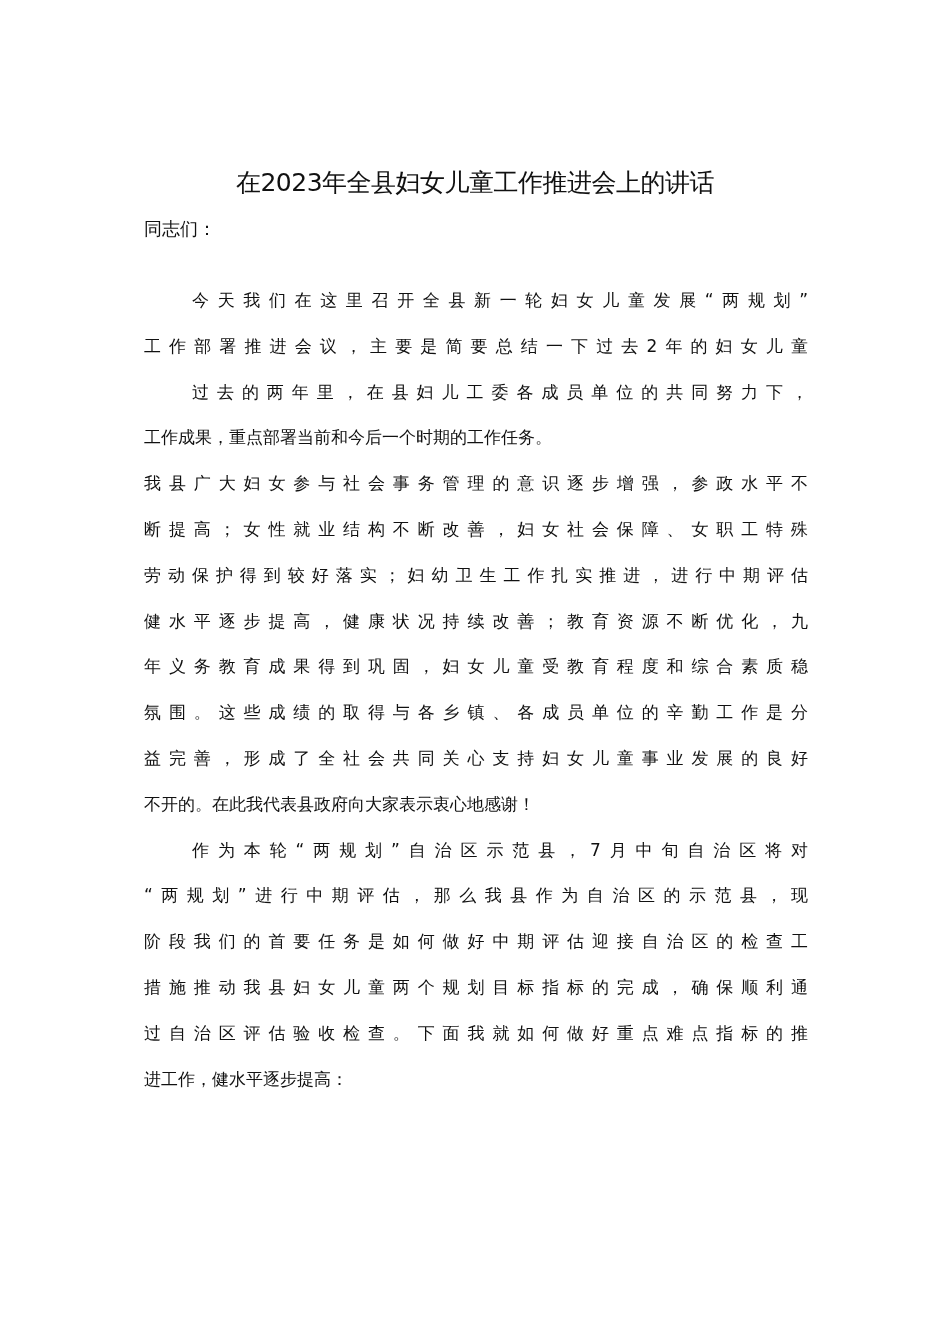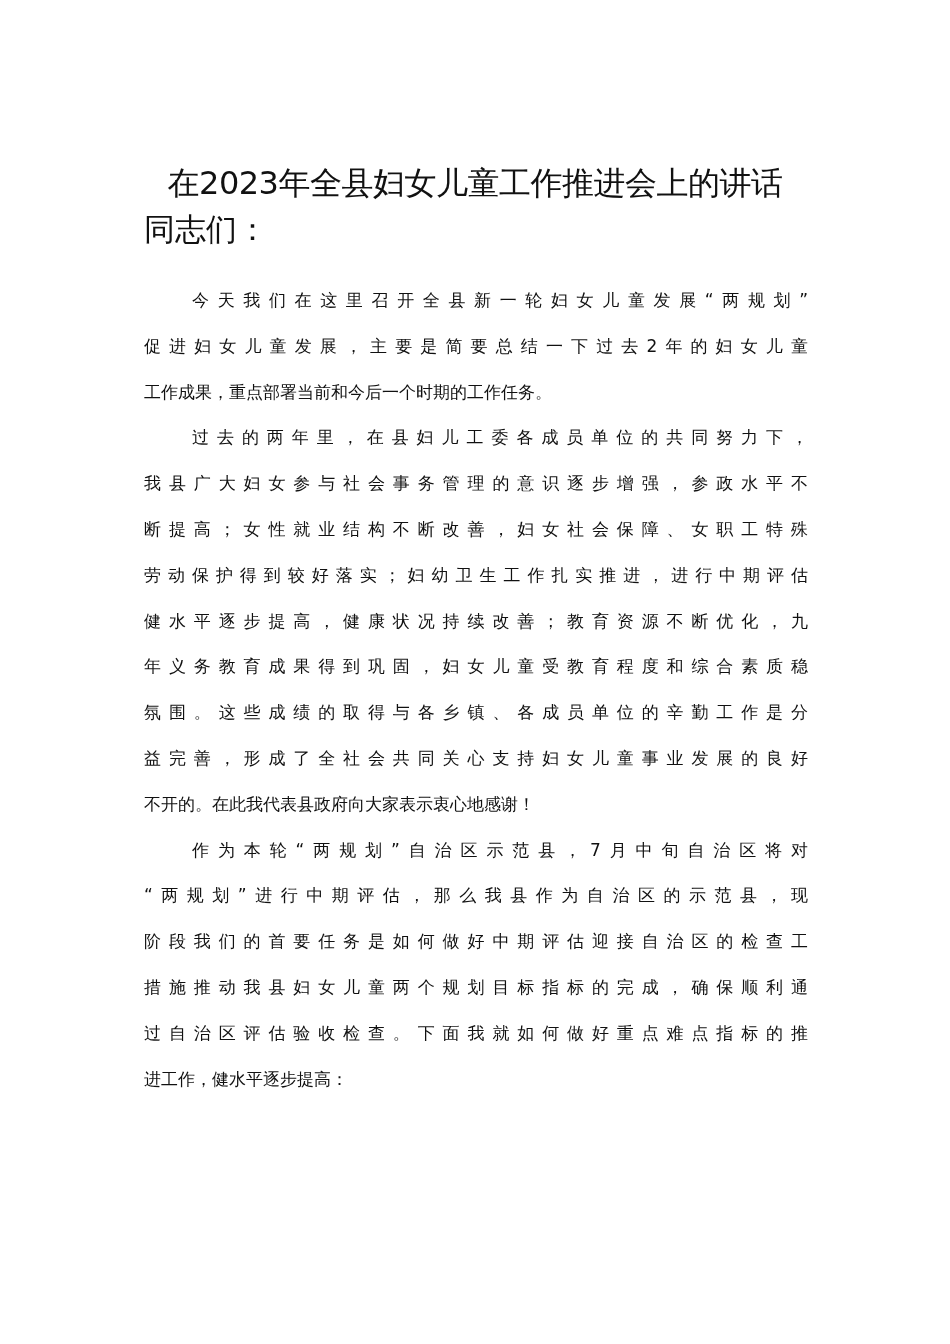--- a/index.html
+++ b/index.html
@@ -22,30 +22,30 @@
       width: 950px;
       height: 1344px;
       background: #ffffff;
     }
     .title {
       position: absolute;
       left: 0;
       width: 950px;
       top: 166px;
       text-align: center;
-      font-size: 32px;
+      font-size: 25px;
       line-height: 34px;
       letter-spacing: -0.5px;
       white-space: nowrap;
     }
     .greeting {
       position: absolute;
       left: 144px;
       top: 212px;
-      font-size: 31px;
+      font-size: 18px;
       line-height: 34px;
       white-space: nowrap;
     }
     .body-text {
       position: absolute;
       left: 144px;
       top: 282px;
       width: 664px;
     }
     .line {
@@ -70,24 +70,24 @@
 
 <div class="page">
 
   <div class="title">在2023年全县妇女儿童工作推进会上的讲话</div>
 
   <div class="greeting">同志们：</div>
 
   <div class="body-text">
 
     <span class="line indent">今天我们在这里召开全县新一轮妇女儿童发展“两规划”</span>
-    <span class="line">促进妇女儿童发展，主要是简要总结一下过去2年的妇女儿童</span>
+    <span class="line">工作部署推进会议，主要是简要总结一下过去2年的妇女儿童</span>
+    <span class="line indent">过去的两年里，在县妇儿工委各成员单位的共同努力下，</span>
+
     <span class="line last">工作成果，重点部署当前和今后一个时期的工作任务。</span>
-
-    <span class="line indent">过去的两年里，在县妇儿工委各成员单位的共同努力下，</span>
     <span class="line">我县广大妇女参与社会事务管理的意识逐步增强，参政水平不</span>
     <span class="line">断提高；女性就业结构不断改善，妇女社会保障、女职工特殊</span>
     <span class="line">劳动保护得到较好落实；妇幼卫生工作扎实推进，进行中期评估</span>
     <span class="line">健水平逐步提高，健康状况持续改善；教育资源不断优化，九</span>
     <span class="line">年义务教育成果得到巩固，妇女儿童受教育程度和综合素质稳</span>
     <span class="line">氛围。这些成绩的取得与各乡镇、各成员单位的辛勤工作是分</span>
     <span class="line">益完善，形成了全社会共同关心支持妇女儿童事业发展的良好</span>
     <span class="line last">不开的。在此我代表县政府向大家表示衷心地感谢！</span>
 
     <span class="line indent">作为本轮“两规划”自治区示范县，7月中旬自治区将对</span>

